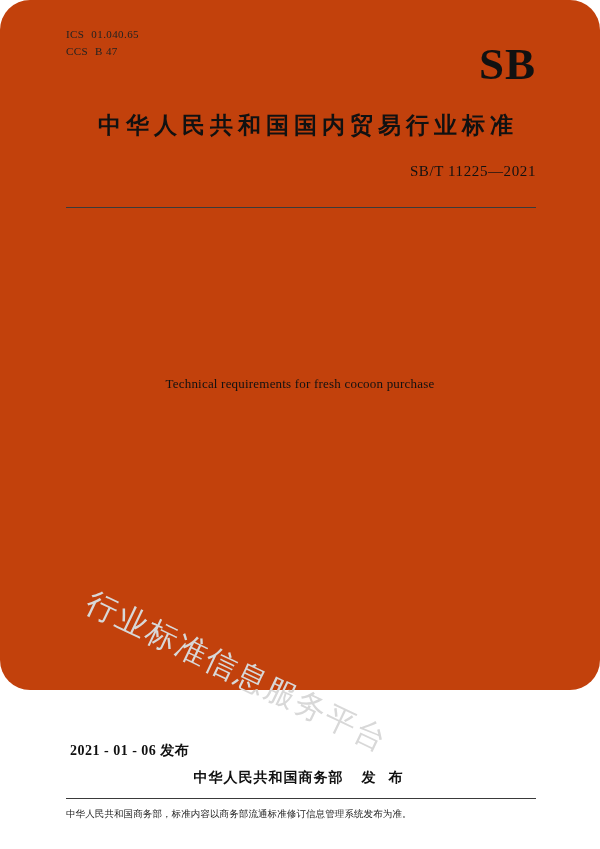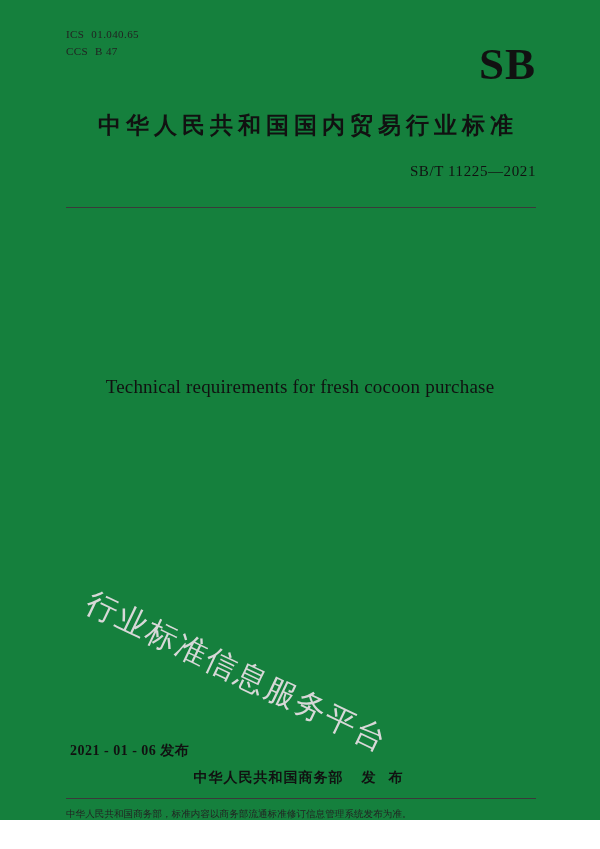--- a/index.html
+++ b/index.html
@@ -13,22 +13,23 @@
     position: relative;
     font-family: "Liberation Serif", serif;
     color: #1a1a1a;
     overflow: hidden;
   }
 
   .page {
     position: absolute;
     left: 0; top: 0;
     width: 600px;
-    height: 820px;
-    background: #15803d;
+    height: 690px;
+    background: #c2410c;
+    border-radius: 30px;
   }
 
   
   .ics-block {
     position: absolute;
     left: 66px;
     top: 26px;
     font-family: "Liberation Serif", serif;
     font-size: 11px;
     line-height: 17px;
@@ -99,21 +100,21 @@
     font-size: 21px;
     letter-spacing: 2px;
     color: #111;
   }
   .doc-title-en {
     position: absolute;
     left: 0; right: 0;
     top: 376px;
     text-align: center;
     font-family: "Liberation Serif", serif;
-    font-size: 19px;
+    font-size: 13px;
     letter-spacing: 0.2px;
     color: #111;
   }
 
   
   .watermark {
     position: absolute;
     left: 88px;
     top: 492px;
     width: 430px;

